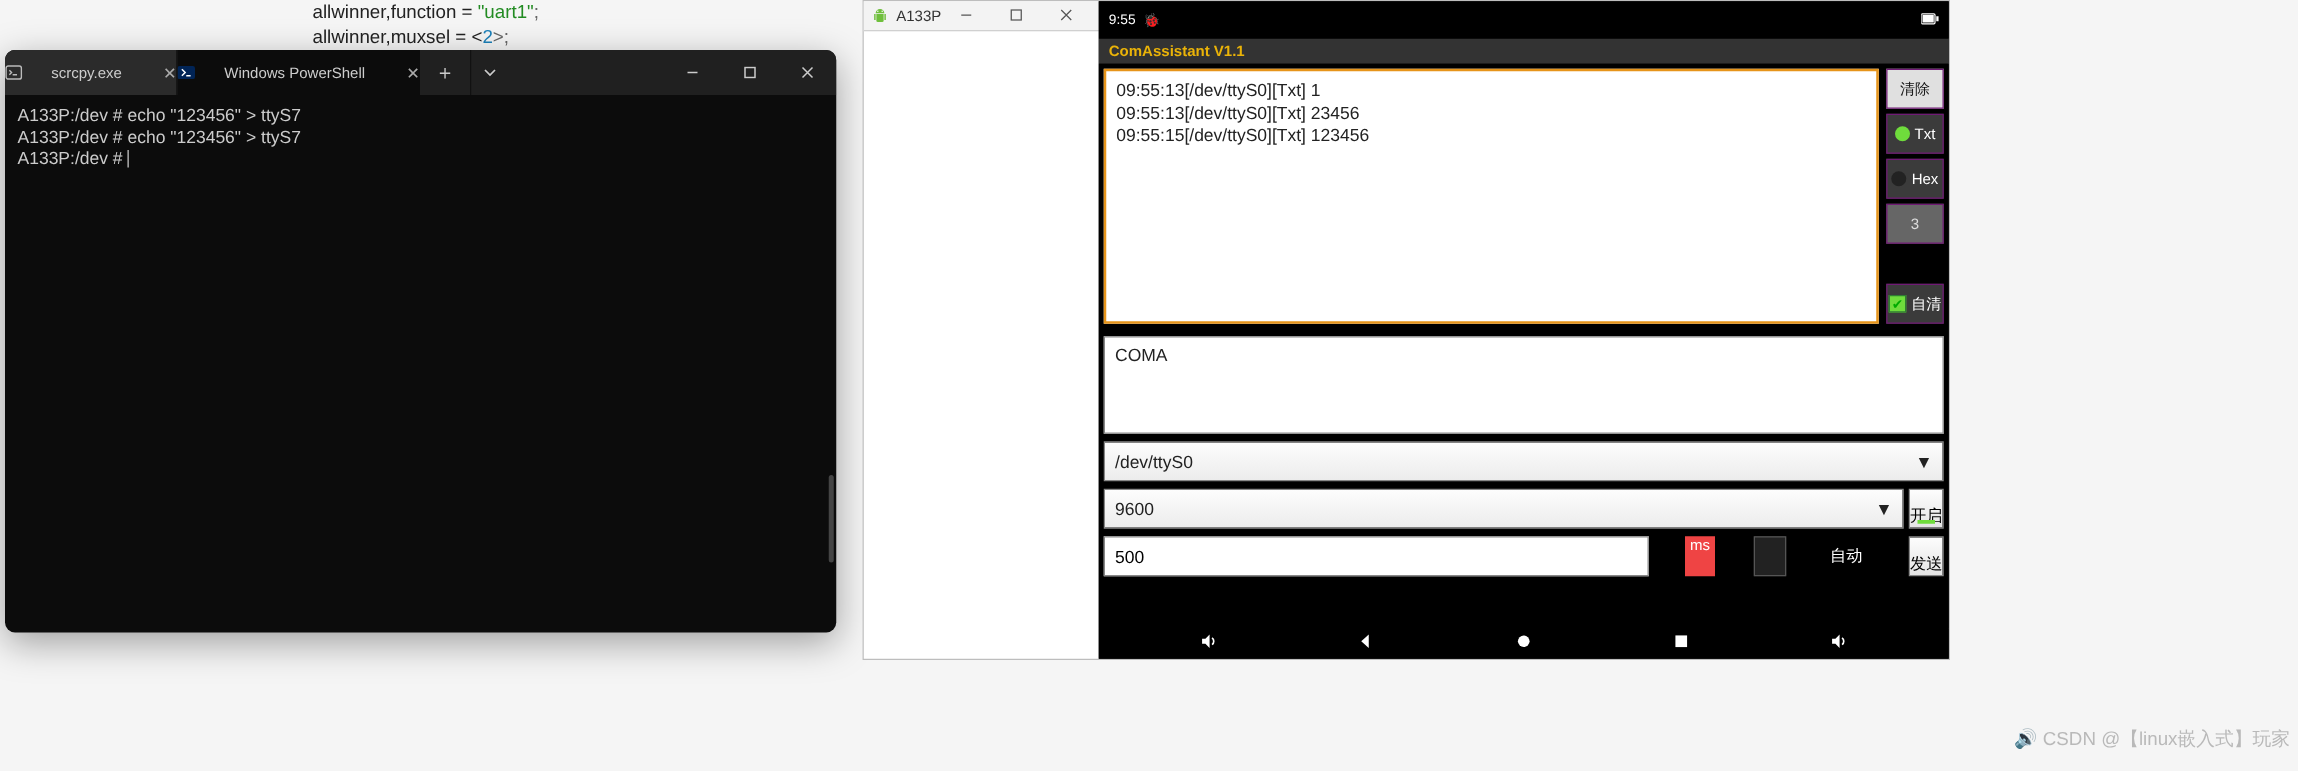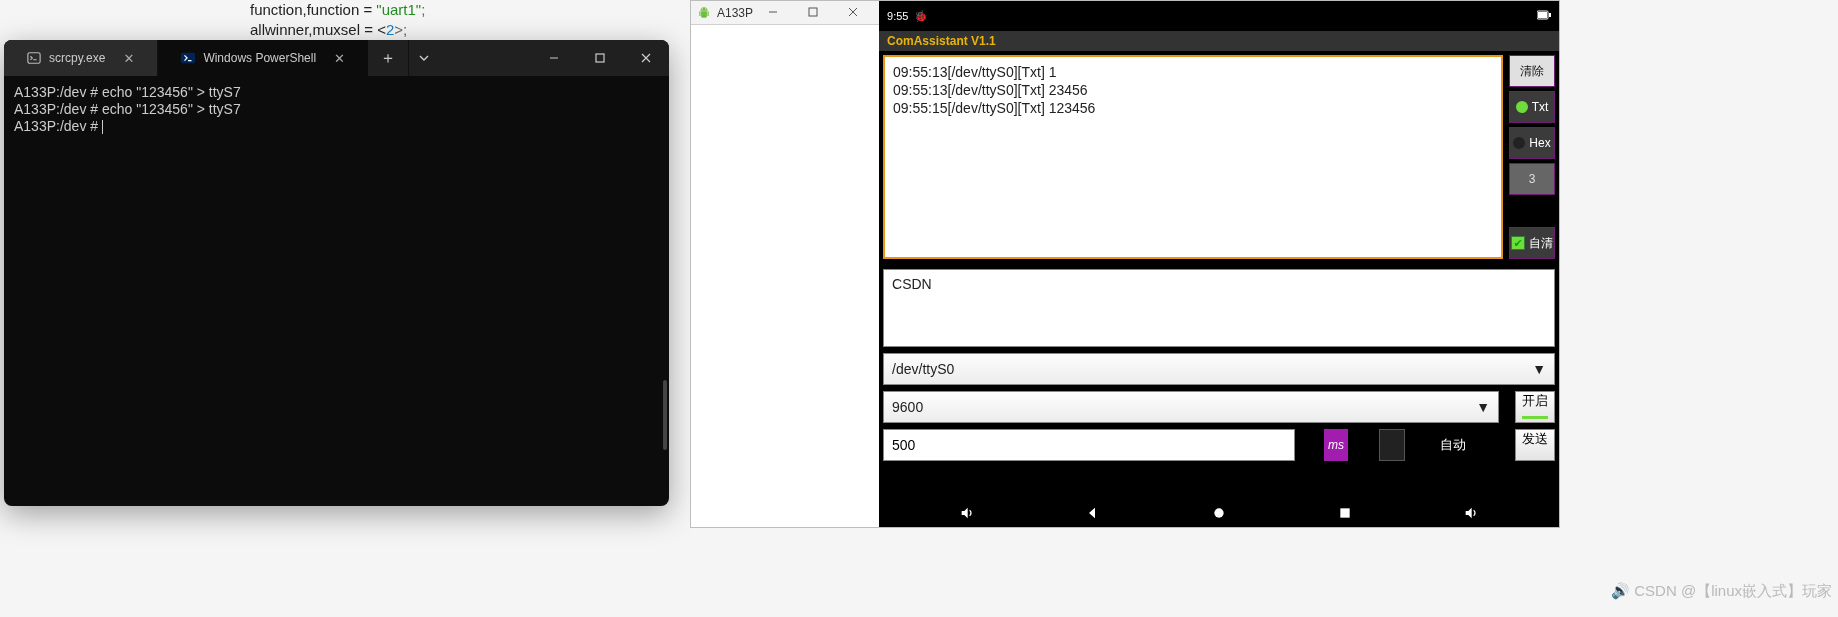--- a/index.html
+++ b/index.html
@@ -9,21 +9,21 @@
   .code-bg { position:absolute; top:0; left:250px; font-family:Consolas,monospace; font-size:15px; color:#333; }
   .code-line { white-space:pre; line-height:20px; }
   .code-fn { color:#222; }
   .code-str { color:#228B22; }
   .code-num { color:#1a7fb8; }
   .code-op { color:#666; }
 
   
   .term-window { position:absolute; left:4px; top:40px; width:665px; height:466px; background:#0c0c0c; border-radius:8px; box-shadow:0 8px 30px rgba(0,0,0,.35); overflow:hidden; display:flex; flex-direction:column; }
   .term-titlebar { height:36px; background:#202020; display:flex; align-items:stretch; }
-  .term-tab { display:flex; align-items:center; gap:8px; padding:0 23px; font-size:12px; color:#ccc; position:relative; cursor:pointer; }
+  .term-tab { display:flex; align-items:center; gap:23px; padding:0 0; font-size:12px; color:#ccc; position:relative; cursor:pointer; }
   .term-tab.inactive { background:#2b2b2b; border-right:1px solid #111; }
   .term-tab.active { background:#0c0c0c; }
   .term-tab .tab-ico { width:14px; height:14px; display:flex; align-items:center; justify-content:center; }
   .term-tab .tab-ico svg { width:14px; height:14px; }
   .term-tab .close { color:#aaa; margin-left:10px; font-size:13px; }
   .term-newtab { display:flex; align-items:center; padding:0 12px; color:#ccc; cursor:pointer; border-right:1px solid #111;}
   .term-drop  { display:flex; align-items:center; padding:0 10px; color:#ccc; cursor:pointer; }
   .term-ctrls { margin-left:auto; display:flex; }
   .term-ctrls .ctrl { width:46px; display:flex; align-items:center; justify-content:center; color:#ccc; cursor:pointer; }
   .term-ctrls .ctrl svg{ width:10px; height:10px; }
@@ -58,41 +58,41 @@
   .side-btn.dark { background:#3b3b3b; color:#fff; }
   .radio-dot { width:12px; height:12px; border-radius:50%; background:#222; margin-right:4px; }
   .radio-dot.on { background:#6fdc3c; }
   .chk { width:14px; height:14px; border:1px solid #2e7d32; background:#6fdc3c; margin-right:4px; display:flex; align-items:center; justify-content:center; color:#0a0; font-size:11px; }
 
   .txt-area { margin:0 4px; height:78px; background:#fff; border:1px solid #888; padding:6px 8px; font-size:14px; color:#222; }
 
   .select-row { display:flex; margin:0 4px; height:32px; }
   .select-box { flex:1; background:linear-gradient(#fdfdfd,#ececec); border:1px solid #888; display:flex; align-items:center; padding:0 8px; font-size:14px; color:#222; cursor:pointer;gap:48px; }
   .select-box .caret { margin-left:auto; }
-  .small-btn { width:40px; background:linear-gradient(#fdfdfd,#e4e4e4); border:1px solid #888; display:flex; align-items:flex-start; justify-content:center; font-size:13px; cursor:pointer; margin-left:16px; position:relative;}
+  .small-btn { width:28px; background:linear-gradient(#fdfdfd,#e4e4e4); border:1px solid #888; display:flex; align-items:flex-end; justify-content:center; font-size:13px; cursor:pointer; margin-left:4px; position:relative;}
   .small-btn.green-u::after{content:"";position:absolute;left:6px;right:6px;bottom:3px;height:3px;background:#6fdc3c;}
 
   .bottom-row { display:flex; margin:0 4px 4px 4px; height:32px; align-items:stretch;gap:29px; }
   .bottom-input { flex:1; background:#fff; border:1px solid #888; padding:0 8px; font-size:14px; display:flex; align-items:center; }
-  .unit { width:24px; display:flex; align-items:center; justify-content:center; font-size:12px; color:#fff; background:#a21caf;font-style:italic;}
+  .unit { width:24px; display:flex; align-items:flex-start; justify-content:center; font-size:12px; color:#fff; background:#ef4444;}
   .chkbox { width:26px; background:#222; border:1px solid #555; margin:0 2px; }
   .lbl { display:flex; align-items:center; padding:0 4px; font-size:13px; color:#fff; background:#000;}
 
   .navbar { height:24px; background:#000; display:flex; align-items:center; justify-content:center; gap:110px; }
   .navbar svg { width:16px; height:16px; fill:#fff; }
 
   
   .wm { position:absolute; right:6px; bottom:16px; font-size:15px; color:#b9b9b9; }
   .wm .spk { margin-right:4px; }
 </style>
 </head>
 <body>
 
 <div class="code-bg">
-  <div class="code-line"><span class="code-fn">function,function = </span><span class="code-str">"uart1"</span><span class="code-op">;</span></div>
+  <div class="code-line"><span class="code-fn">allwinner,function = </span><span class="code-str">"uart1"</span><span class="code-op">;</span></div>
   <div class="code-line"><span class="code-fn">allwinner,muxsel = &lt;</span><span class="code-num">2</span><span class="code-op">&gt;;</span></div>
 </div>
 
 <div class="term-window">
   <div class="term-titlebar">
     <div class="term-tab inactive">
       <span class="tab-ico">
         <svg viewBox="0 0 16 16">
             <rect x="1" y="2" width="14" height="12" rx="2" fill="none" stroke="#bbb" stroke-width="1.3"></rect>
             <path d="M4 6l2 2-2 2M7 10h4" stroke="#bbb" stroke-width="1.3" fill="none"></path>
@@ -207,21 +207,21 @@
               <span>3</span>
             </div>
           <div style="flex:1"></div>
           <div class="side-btn dark">
               <span class="chk">✔</span>
               <span>自清</span>
             </div>
         </div>
       </div>
 
-      <div class="txt-area"><span>CSDN</span></div>
+      <div class="txt-area"><span>COMA</span></div>
 
       <div class="select-row">
         <div class="select-box">
           <span>/dev/ttyS0</span>
           <span class="caret">▼</span>
         </div>
       </div>
 
       <div class="select-row">
         <div class="select-box">

